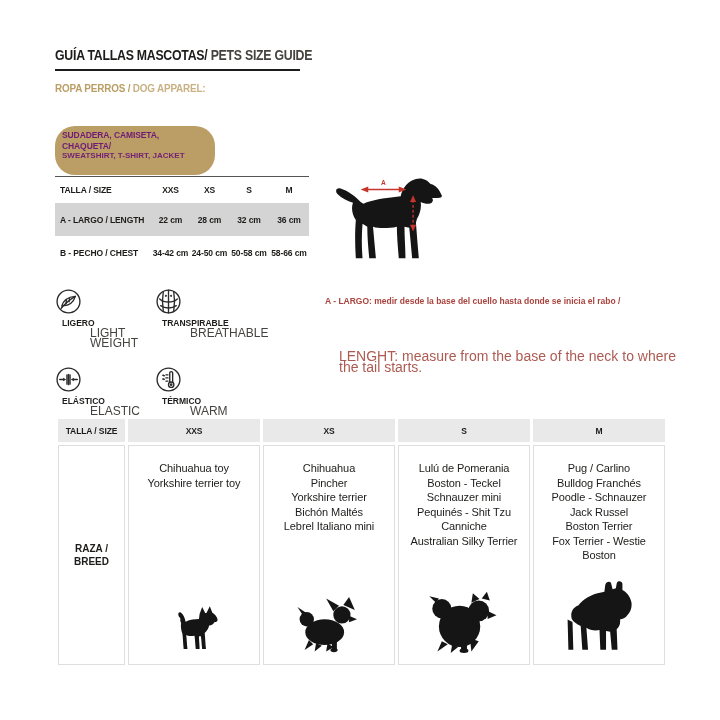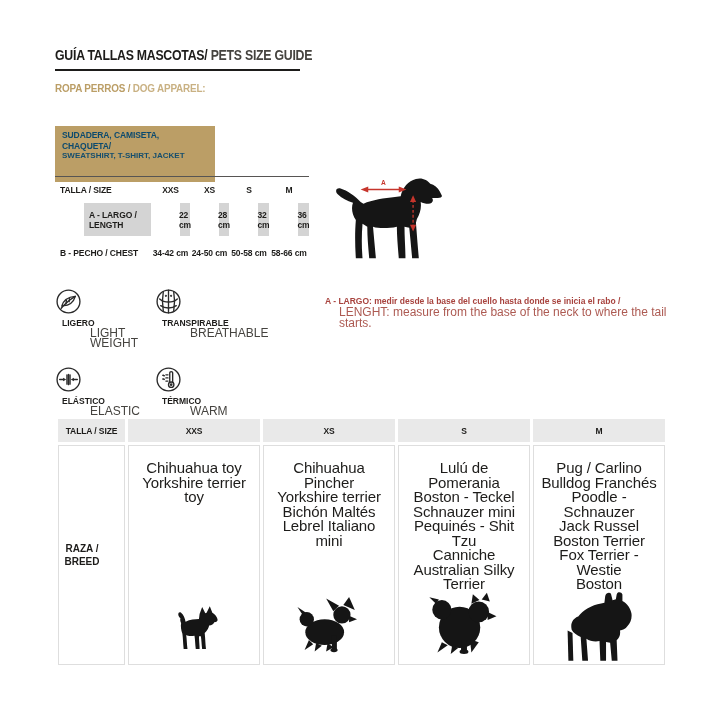--- a/index.html
+++ b/index.html
@@ -16,64 +16,64 @@
   .page-title{position:absolute;left:55px;top:46px;font-size:15px;font-weight:bold;
     letter-spacing:-.3px;white-space:nowrap;transform:scaleX(.82);transform-origin:left center;}
   .page-title .en{color:var(--ink-soft);font-weight:600;}
   .title-underline{position:absolute;left:55px;top:69px;width:245px;height:2px;background:var(--ink);}
   .apparel-subtitle{position:absolute;left:55px;top:82px;font-size:11px;font-weight:bold;
     color:var(--gold);letter-spacing:-.2px;transform:scaleX(.9);transform-origin:left center;}
   .apparel-subtitle .en{color:var(--gold-light);font-weight:600;}
 
   
   .category-banner{position:absolute;left:55px;top:126px;width:160px;background:var(--gold);
-    color:#0c4a6e;padding:4px 7px 20px;line-height:10.5px;}
+    color:#701a75;padding:4px 7px 13px;line-height:10.5px;border-radius:20px;}
   .category-banner .l1{font-size:8.5px;font-weight:bold;letter-spacing:-.1px;}
   .category-banner .l2{font-size:8px;font-weight:600;opacity:.95;}
 
   
   .size-table{position:absolute;left:55px;top:176px;width:254px;border-top:1.5px solid #575553;
     display:grid;grid-template-columns:96px 39px 39px 40px 40px;grid-auto-rows:auto;}
   .size-table .cell{display:flex;align-items:center;justify-content:center;
     font-size:8.5px;font-weight:bold;letter-spacing:-.1px;}
   .size-table .cell.lbl{justify-content:flex-start;padding-left:5px;}
   .size-table .hrow{height:26px;}
-  .size-table .arow{height:33px;background:var(--row-shade);margin-left:29px;}
+  .size-table .arow{height:33px;background:var(--row-shade);}
   .size-table .brow{height:34px;text-align:center;}
 
   
   .measure-diagram{position:absolute;left:332px;top:172px;}
 
   
   .features{position:absolute;left:55px;top:288px;display:grid;
     grid-template-columns:100px auto;row-gap:18px;}
   .feature{display:flex;align-items:flex-start;flex-direction:column;}
   .feature svg{flex:0 0 auto;}
   .feature .txt{margin-left:7px;padding-top:3px;line-height:10px;}
   .feature .es{font-size:8.5px;font-weight:bold;}
   .feature .en{font-size:12px;color:var(--ink-soft);margin-left:28px;}
 
   
   .notes{position:absolute;left:325px;top:296px;width:365px;line-height:11px;}
   .note{margin-bottom:3px;}
   .note .es{font-size:8.5px;font-weight:bold;color:var(--brick-red);}
-  .note .en{font-size:12px;color:var(--brick-red-light);padding-left:14px;}
+  .note .en{font-size:14px;color:var(--brick-red-light);padding-left:14px;margin-top:44px;}
 
   
   .breed-table{position:absolute;left:58px;top:419px;width:608px;}
   .bt-grid{display:grid;grid-template-columns:67px 132px 132px 132px 132px;column-gap:3px;}
   .bt-head .hcell{height:23px;background:var(--header-shade);display:flex;align-items:center;
     justify-content:center;font-size:8.5px;font-weight:bold;letter-spacing:-.1px;}
   .bt-body{margin-top:3px;}
   .bt-body .bcell{height:220px;border:1px solid var(--border-gray);background:#fff;}
-  .bcell.rowlabel{display:flex;align-items:center;justify-content:flex-start;}
+  .bcell.rowlabel{display:flex;align-items:center;justify-content:center;}
   .bcell.rowlabel .t{font-size:10px;font-weight:bold;text-align:center;width:46px;line-height:13px;}
   .bcell.sizecol{display:flex;flex-direction:column;align-items:center;
     justify-content:space-between;padding:15px 5px 11px;}
-  .breed-list{font-size:15px;line-height:14.5px;text-align:center;letter-spacing:-.1px;}
+  .breed-list{font-size:11px;line-height:14.5px;text-align:center;letter-spacing:-.1px;}
   .dogbox{display:flex;align-items:flex-end;justify-content:center;}
 
   .dog{fill:#151515;}
   .icon-stroke{stroke:#2a2a2a;fill:none;stroke-width:1.3;stroke-linecap:round;stroke-linejoin:round;}
   .red-stroke{stroke:var(--arrow-red);fill:none;}
   .red-fill{fill:var(--arrow-red);}
   .red-label{fill:var(--arrow-red);font-size:7px;font-weight:bold;font-family:"Liberation Sans",sans-serif;}
 </style>
 </head>
 <body>

